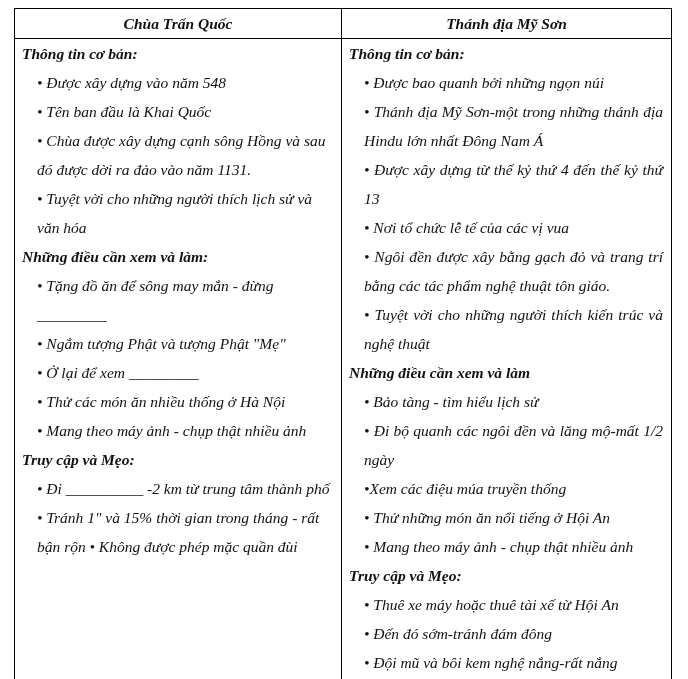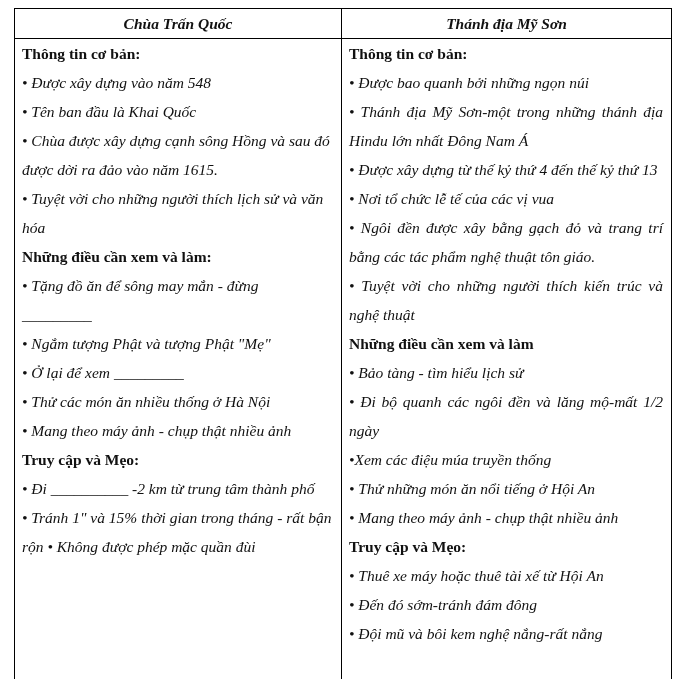--- a/index.html
+++ b/index.html
@@ -46,25 +46,27 @@
     padding: 0 8px 0 7px !important;
   }
   .line {
     font-size: 15.5px;
     line-height: 29px;
     font-style: italic;
     white-space: normal;
   }
   .section-title {
     font-weight: bold;
+    font-style: italic;
     font-size: 15.5px;
     line-height: 29px;
   }
   .bullet {
     display: block;
+    margin-left: 15px;
   }
   .justify {
     text-align: justify;
     text-align-last: left;
     font-style: italic;
   }
 </style>
 </head>
 <body>
 
@@ -78,21 +80,21 @@
       <th class="header-cell">Chùa Trấn Quốc</th>
       <th class="header-cell">Thánh địa Mỹ Sơn</th>
     </tr>
   </thead>
   <tbody>
     <tr>
       <td class="body-cell">
         <div class="section-title">Thông tin cơ bản:</div>
         <div class="line bullet">• Được xây dựng vào năm 548</div>
         <div class="line bullet">• Tên ban đầu là Khai Quốc</div>
-        <div class="line bullet">• Chùa được xây dựng cạnh sông Hồng và sau đó được dời ra đảo vào năm 1615.</div>
+        <div class="line bullet">• Chùa được xây dựng cạnh sông Hồng và sau đó được dời ra đảo vào năm 1131.</div>
         <div class="line bullet">• Tuyệt vời cho những người thích lịch sử và văn hóa</div>
 
         <div class="section-title">Những điều cần xem và làm:</div>
         <div class="line bullet">• Tặng đồ ăn để sông may mắn - đừng</div>
         <div class="line bullet">_________</div>
         <div class="line bullet">• Ngắm tượng Phật và tượng Phật "Mẹ"</div>
         <div class="line bullet">• Ở lại để xem _________</div>
         <div class="line bullet">• Thử các món ăn nhiều thống ở Hà Nội</div>
         <div class="line bullet">• Mang theo máy ảnh - chụp thật nhiều ảnh</div>
 

